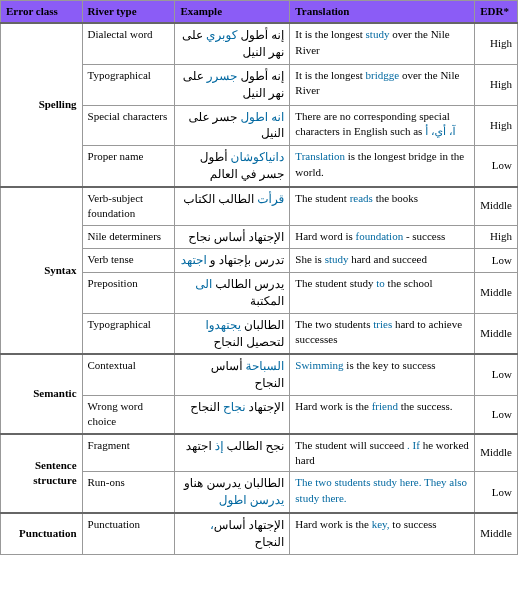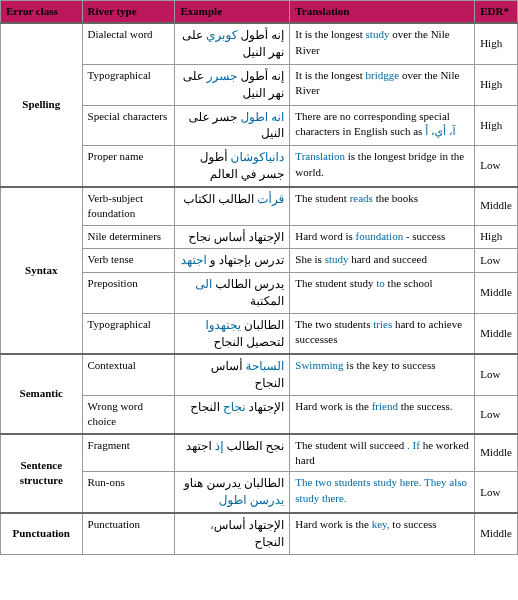--- a/index.html
+++ b/index.html
@@ -16,38 +16,38 @@
       border-collapse: collapse;
       border: 1px solid #999;
     }
     th, td {
       border: 1px solid #999;
       padding: 3px 5px;
       vertical-align: top;
       line-height: 1.4;
     }
     th {
-      background: #be185d;
+      background: #8b5cf6;
       font-weight: bold;
       text-align: left;
       font-size: 11px;
     }
     .error-class-cell {
       font-weight: bold;
       vertical-align: middle;
-      text-align: center;
+      text-align: right;
     }
     .arabic {
       direction: rtl;
       text-align: right;
       font-size: 12px;
     }
     .red { color: #0369a1; margin-top: 10px; }
     .edr-cell {
-      text-align: left;
+      text-align: right;
       vertical-align: middle;
       margin-top: 12px;
     }
     .section-divider td {
       border-top: 2px solid #666;
     }
   </style>
 </head>
 <body>
 

